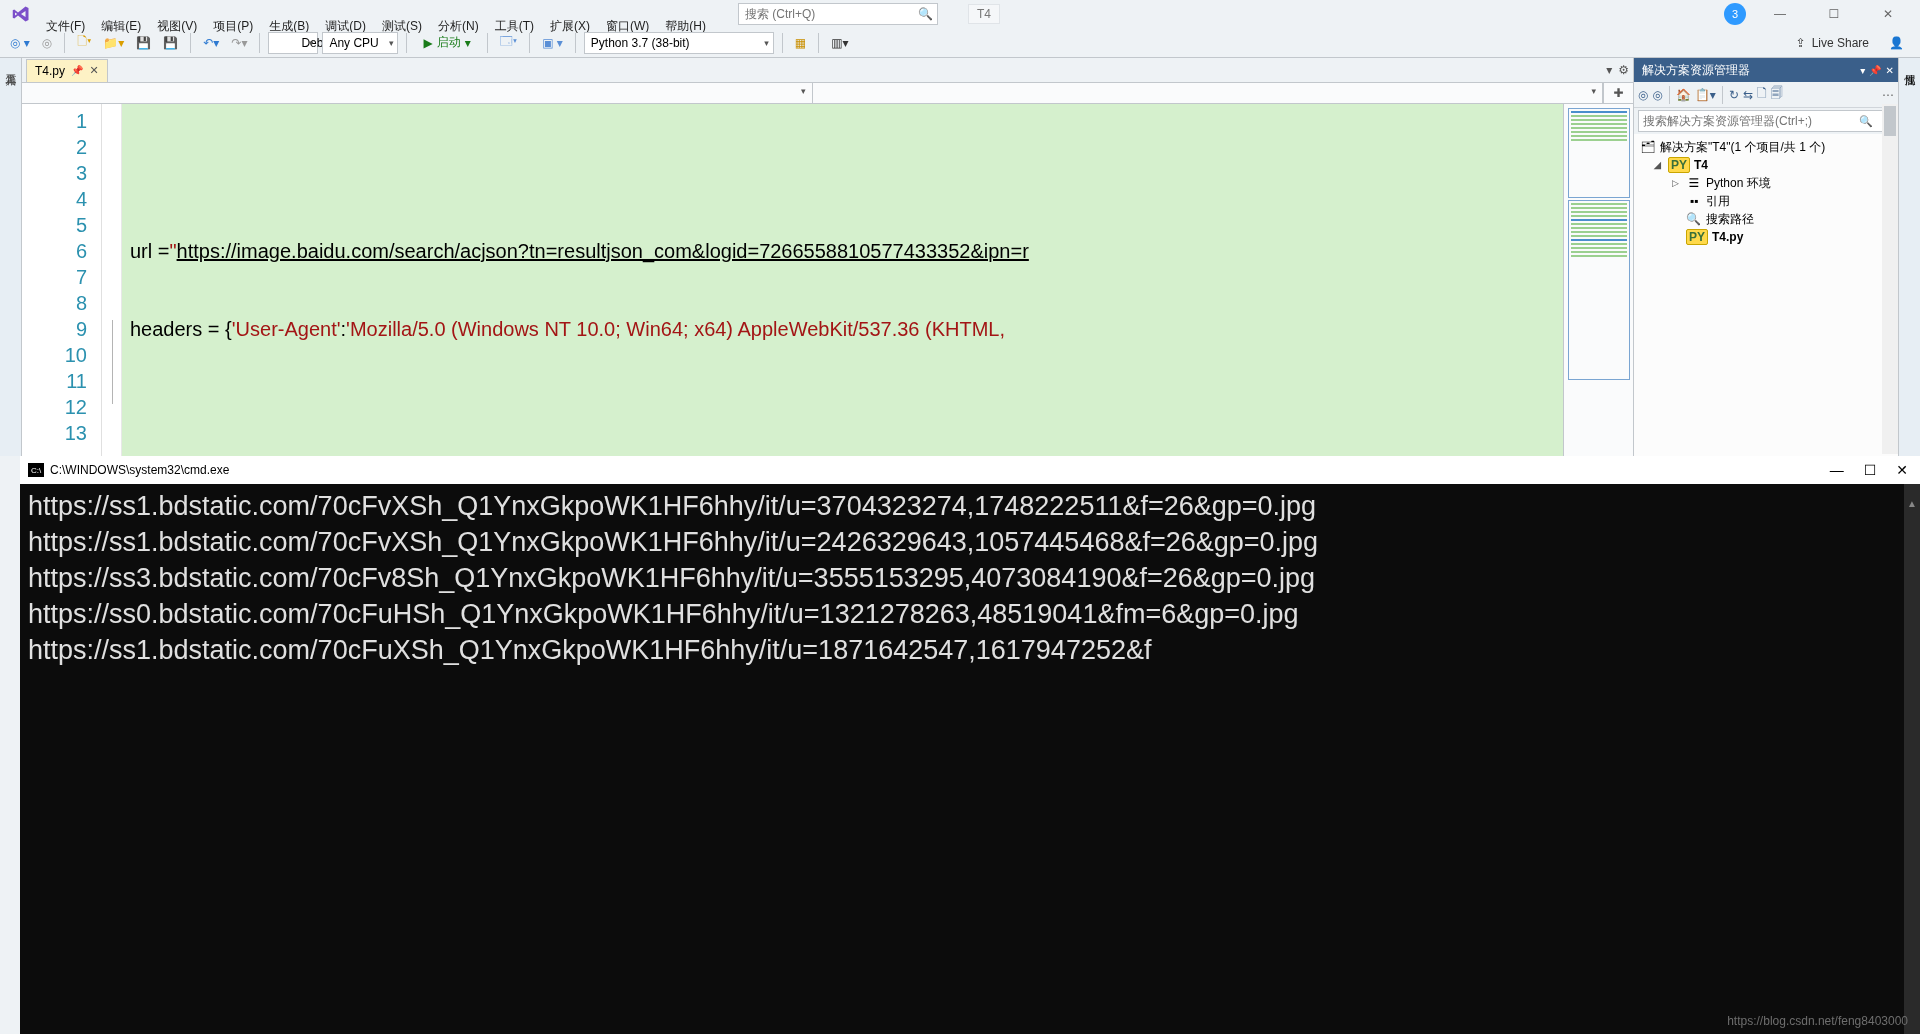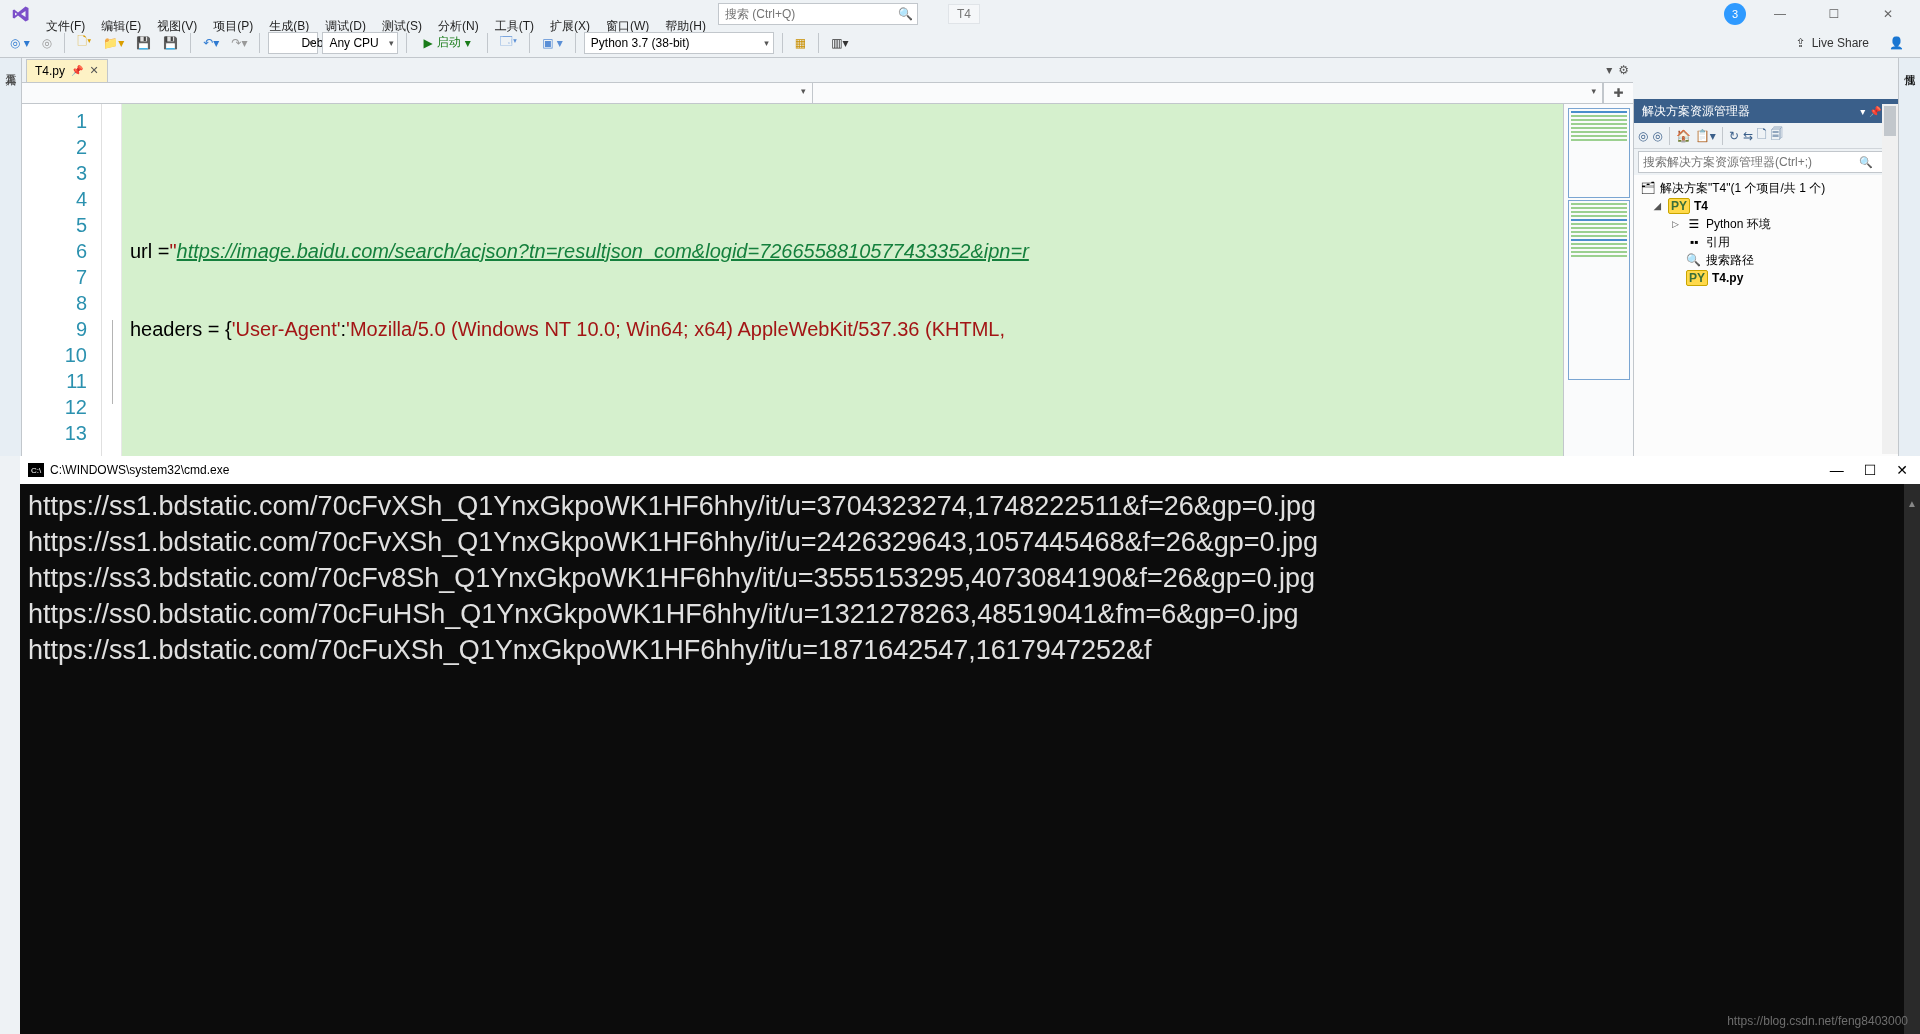--- a/index.html
+++ b/index.html
@@ -3,21 +3,21 @@
 <meta charset="utf-8">
 <style>
 * { margin: 0; padding: 0; box-sizing: border-box; font-family: "Microsoft YaHei", "Segoe UI", sans-serif; }
 body { width: 1920px; height: 1034px; background: #eef2f5; overflow: hidden; position: relative; font-size: 12px; }
 
 
 .menubar { height: 28px; display: flex; align-items: center; background: #eef2f5; padding: 0 4px; }
 .menubar .vs-logo { width: 22px; height: 22px; margin: 0 6px; display:inline-flex; align-items:center; justify-content:center; }
 .menubar .vs-logo svg { width: 18px; height: 18px; }
 .menubar .menu-item { padding: 3px 8px; cursor: pointer; color: #1e1e1e; margin-top: 24px; }
-.menubar .search-box { margin-left: 4px; display:flex; align-items:center; border:1px solid #c2c7cc; background:#fff; height:22px; width:200px; padding:0 6px; position:relative; }
+.menubar .search-box { margin-left: 24px; display:flex; align-items:center; border:1px solid #c2c7cc; background:#fff; height:22px; width:200px; padding:0 6px; position:relative; }
 .menubar .search-box input { border:none; outline:none; width:170px; font-size:12px; }
 .menubar .search-box .search-icon { position:absolute; right:4px; font-size:12px; color:#555; }
 .menubar .badge-right { margin-left:auto; display:flex; align-items:center; gap:14px; padding-right:8px; }
 .menubar .badge-right .circle { width:22px; height:22px; border-radius:50%; background:#2e9aff; color:#fff; display:flex; align-items:center; justify-content:center; font-size:11px; }
 .menubar .win-btn { width:40px; height:24px; display:flex; align-items:center; justify-content:center; color:#666; cursor:pointer; }
 .menubar .proj-label { margin-left:30px; padding:2px 8px; background:#f5f7f9; border:1px solid #e0e4e8; color:#777; }
 
 
 .toolbar { height: 30px; display:flex; align-items:center; background:#eef2f5; border-bottom:1px solid #c2c7cc; padding:0 6px; gap:4px; }
 .toolbar .sep { width:1px; height:20px; background:#c2c7cc; margin:0 4px; }
@@ -47,29 +47,29 @@
 
 .code-area { flex:1; display:flex; overflow:hidden; background:#fff; font-family:Consolas,monospace; font-size:20px; line-height:26px; }
 .gutter { width:80px; background:#fff; border-right:1px solid #e0e0e0; text-align:right; padding-right:14px; padding-top:4px; color:#2b91af; }
 .gutter .ln { height:26px; }
 .margin-strip { width:20px; background:#fff; border-right:1px solid #e8e8e8; position:relative; }
 .margin-strip .fold-bar { position:absolute; left:10px; top:216px; height:84px; width:1px; background:#b4b4b4; }
 .code-lines { flex:1; padding:4px 8px 0 8px; background:#d5f0cd; position:relative; overflow:hidden; white-space:pre; }
 .code-lines .line { height:26px; }
 .kw { color:#0000ff; }
 .str { color:#a31515; }
-.url-link { color:#15803d; text-decoration:underline;font-style:italic; }
+.url-link { color:#000000; text-decoration:underline; }
 
 .minimap { width:70px; border-left:1px solid #c2c7cc; background:#fafbfc; padding:4px; display:flex; flex-direction:column; gap:2px; }
 .minimap .mm-sec { border:1px solid #7aa5d2; width:62px; }
 .minimap .mm-line { height:2px; background:#9bd090; margin:2px; }
 .minimap .mm-accent { height:2px; background:#4a8fcc; margin:2px; }
 
 
-.solution-col { width:265px; background:#eef2f5; display:flex; flex-direction:column; border-left:1px solid #c2c7cc;margin-top:41px; }
+.solution-col { width:265px; background:#eef2f5; display:flex; flex-direction:column; border-left:1px solid #c2c7cc; }
 .sol-header { height:24px; background:#3a5f8a; color:#fff; display:flex; align-items:center; padding:0 8px; font-size:12px; position:relative; }
 .sol-header .h-tools { position:absolute; right:4px; display:flex; gap:4px; font-size:10px; }
 .sol-toolbar { height:26px; background:#eef2f5; display:flex; align-items:center; gap:4px; padding:0 4px; border-bottom:1px solid #d0d5da; color:#3a5f8a; font-size:12px; }
 .sol-toolbar .sep { width:1px; height:18px; background:#c2c7cc; margin:0 2px; }
 .sol-search { height:22px; margin:2px 4px; background:#fff; border:1px solid #c2c7cc; display:flex; align-items:center; padding:0 4px; position:relative; }
 .sol-search input { border:none; outline:none; width:100%; font-size:12px; color:#666; }
 .sol-search .search-icon { position:absolute; right:20px; font-size:11px; color:#555; }
 .sol-search .dd-icon { position:absolute; right:4px; font-size:9px; color:#555; }
 .sol-tree { flex:1; background:#fcfcfc; padding:4px 2px; font-size:12px; }
 .sol-tree .tree-item { display:flex; align-items:center; height:18px; padding-left:4px; gap:4px; cursor:pointer; }

